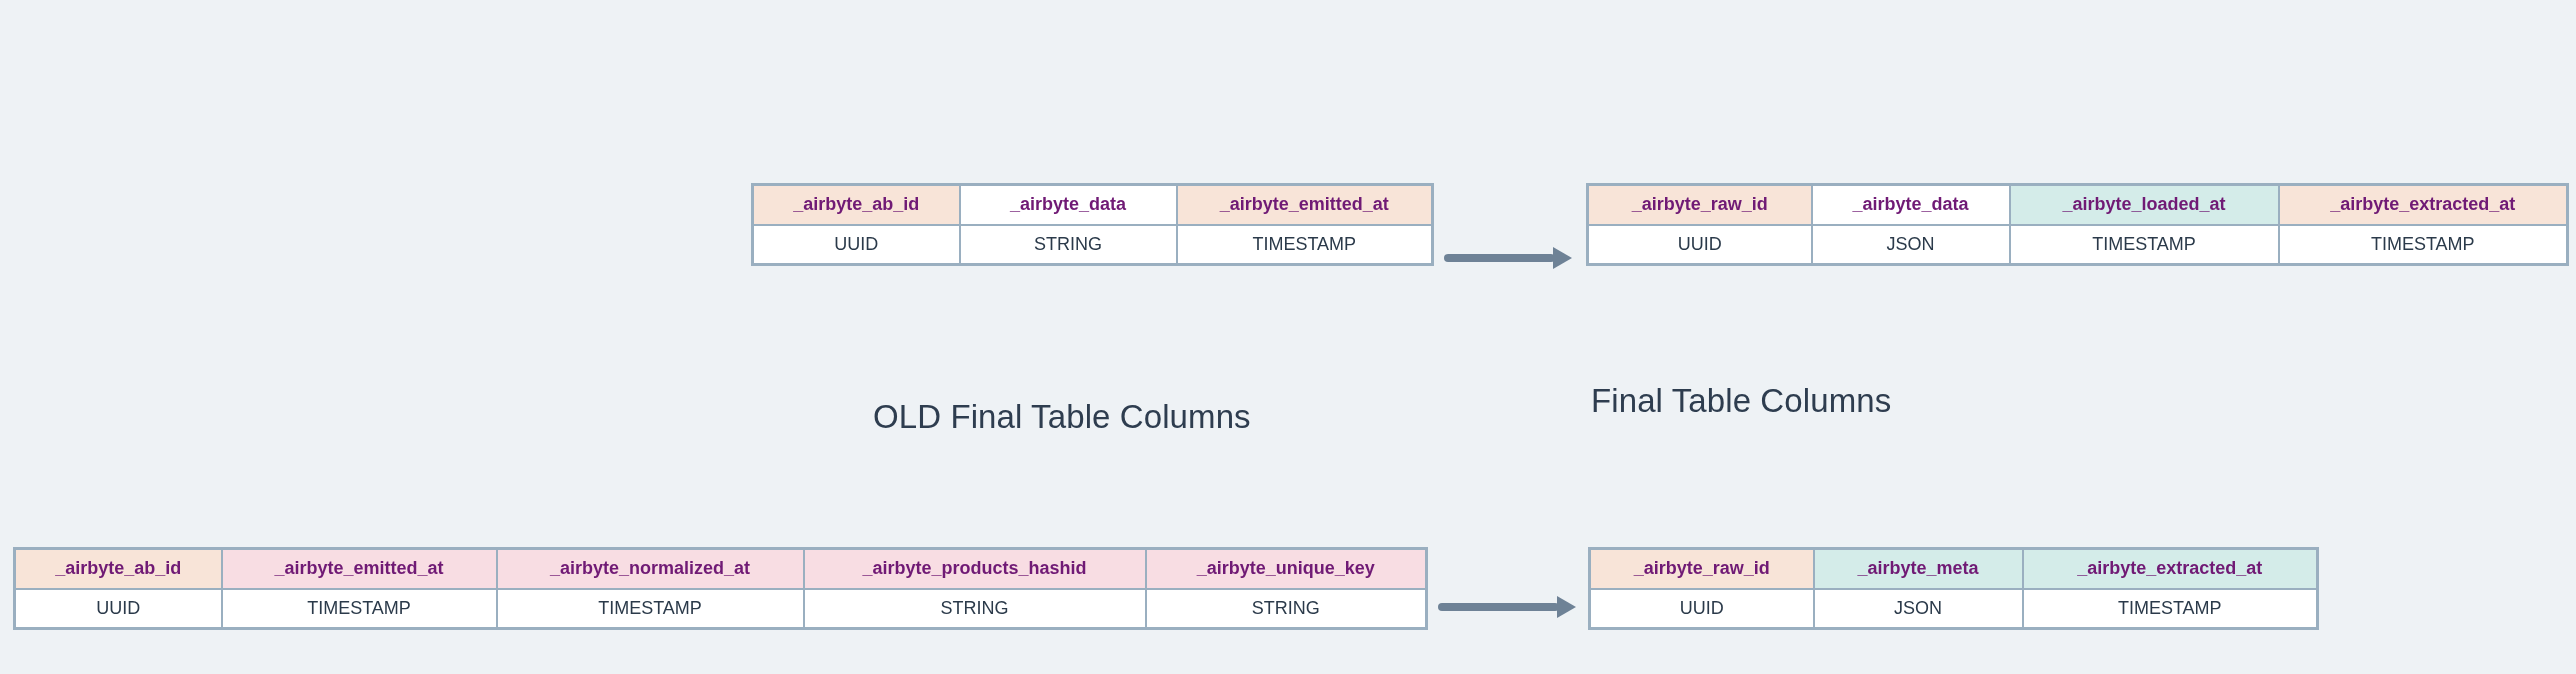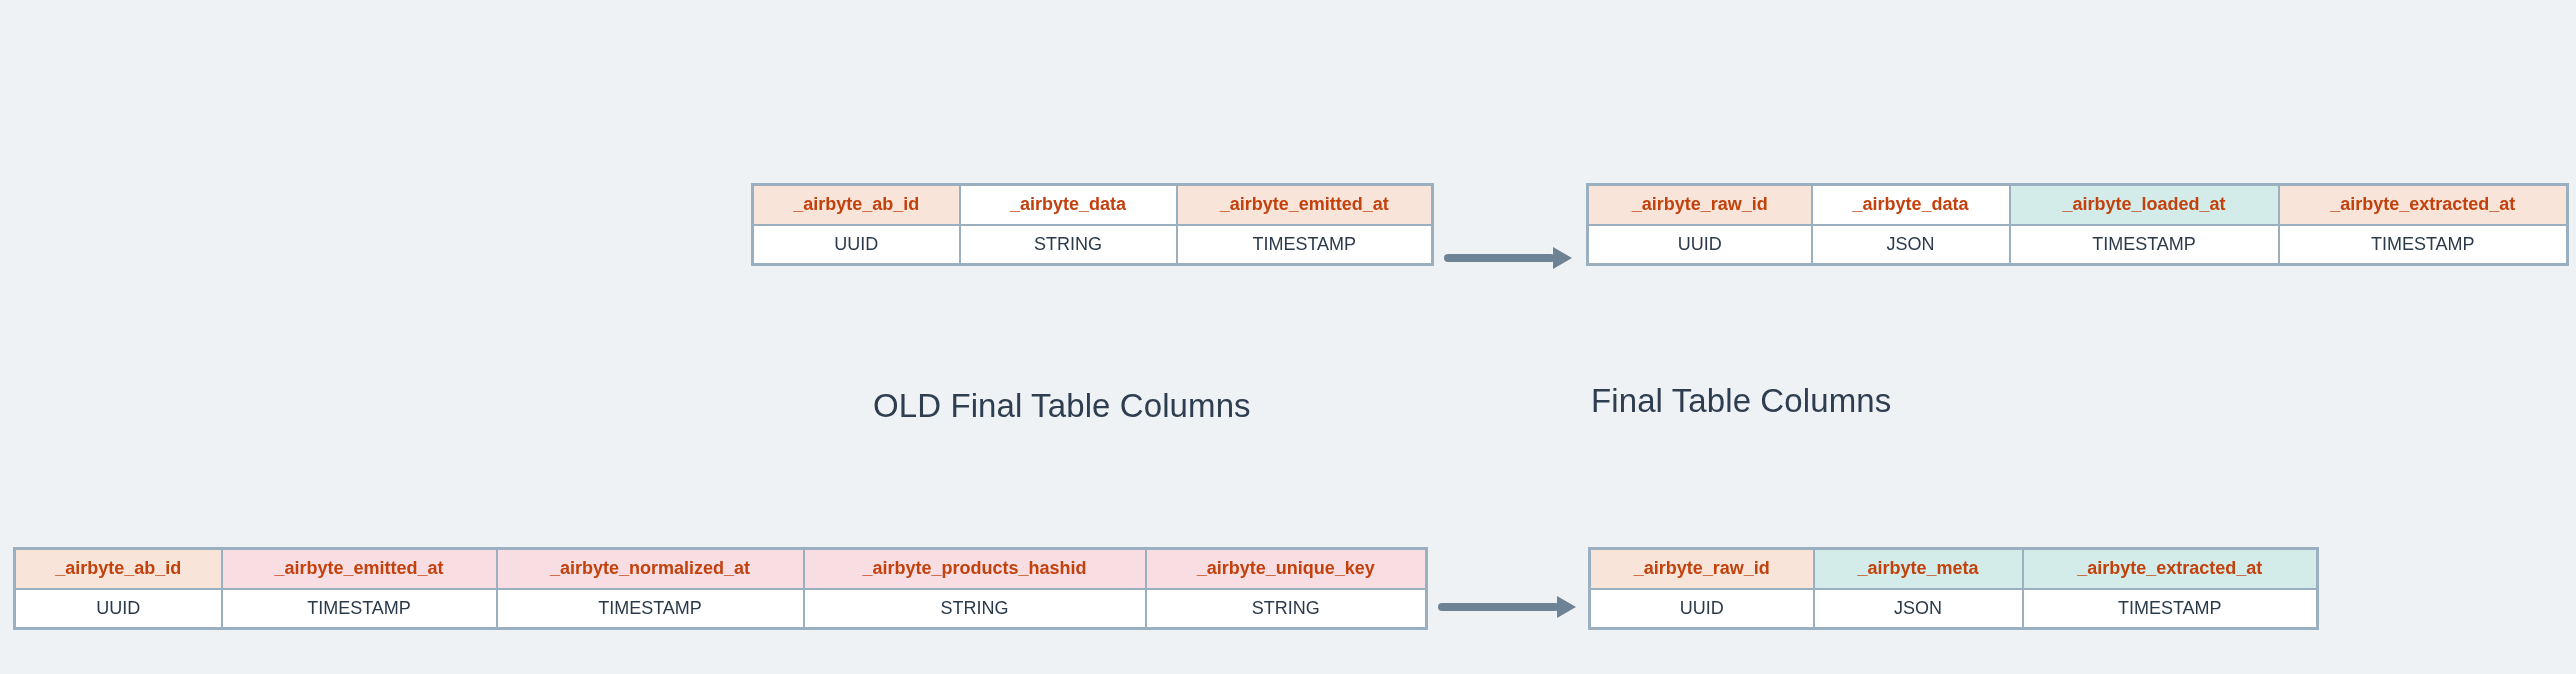--- a/index.html
+++ b/index.html
@@ -46,21 +46,21 @@
     padding: 0 16px;
     height: 40px;
     white-space: nowrap;
     overflow: hidden;
     vertical-align: middle;
   }
   .tbl tr.head td {
     font-weight: bold;
     font-size: 18px;
     text-align: center;
-    color: #c2410c;
+    color: #701a75;
   }
   .tbl tr.body td {
     font-weight: 400;
     font-size: 18px;
     text-align: center;
     color: #2b3a4a;
     background: #ffffff;
   }
   .tbl tr.body td.ctr { text-align: center; }
 
@@ -141,21 +141,21 @@
     </tr>
     <tr class="body">
       <td class="c-white ctr">UUID</td>
       <td class="c-peach">JSON</td>
       <td class="c-white">TIMESTAMP</td>
       <td class="c-white">TIMESTAMP</td>
     </tr>
   </tbody>
     </table>
 
-  <div class="section-title" style="left:873px; top:389px;">OLD Final Table Columns</div>
+  <div class="section-title" style="left:873px; top:400px;">OLD Final Table Columns</div>
 
   <div class="section-title" style="left:1591px; top:384px;">Final Table Columns</div>
 
   <table class="tbl" style="left:13px; top:547px; width:1412px;">
     <colgroup>
       <col style="width:207px">
         <col style="width:275px">
         <col style="width:307px">
       <col style="width:342px">
         <col style="width:281px">

